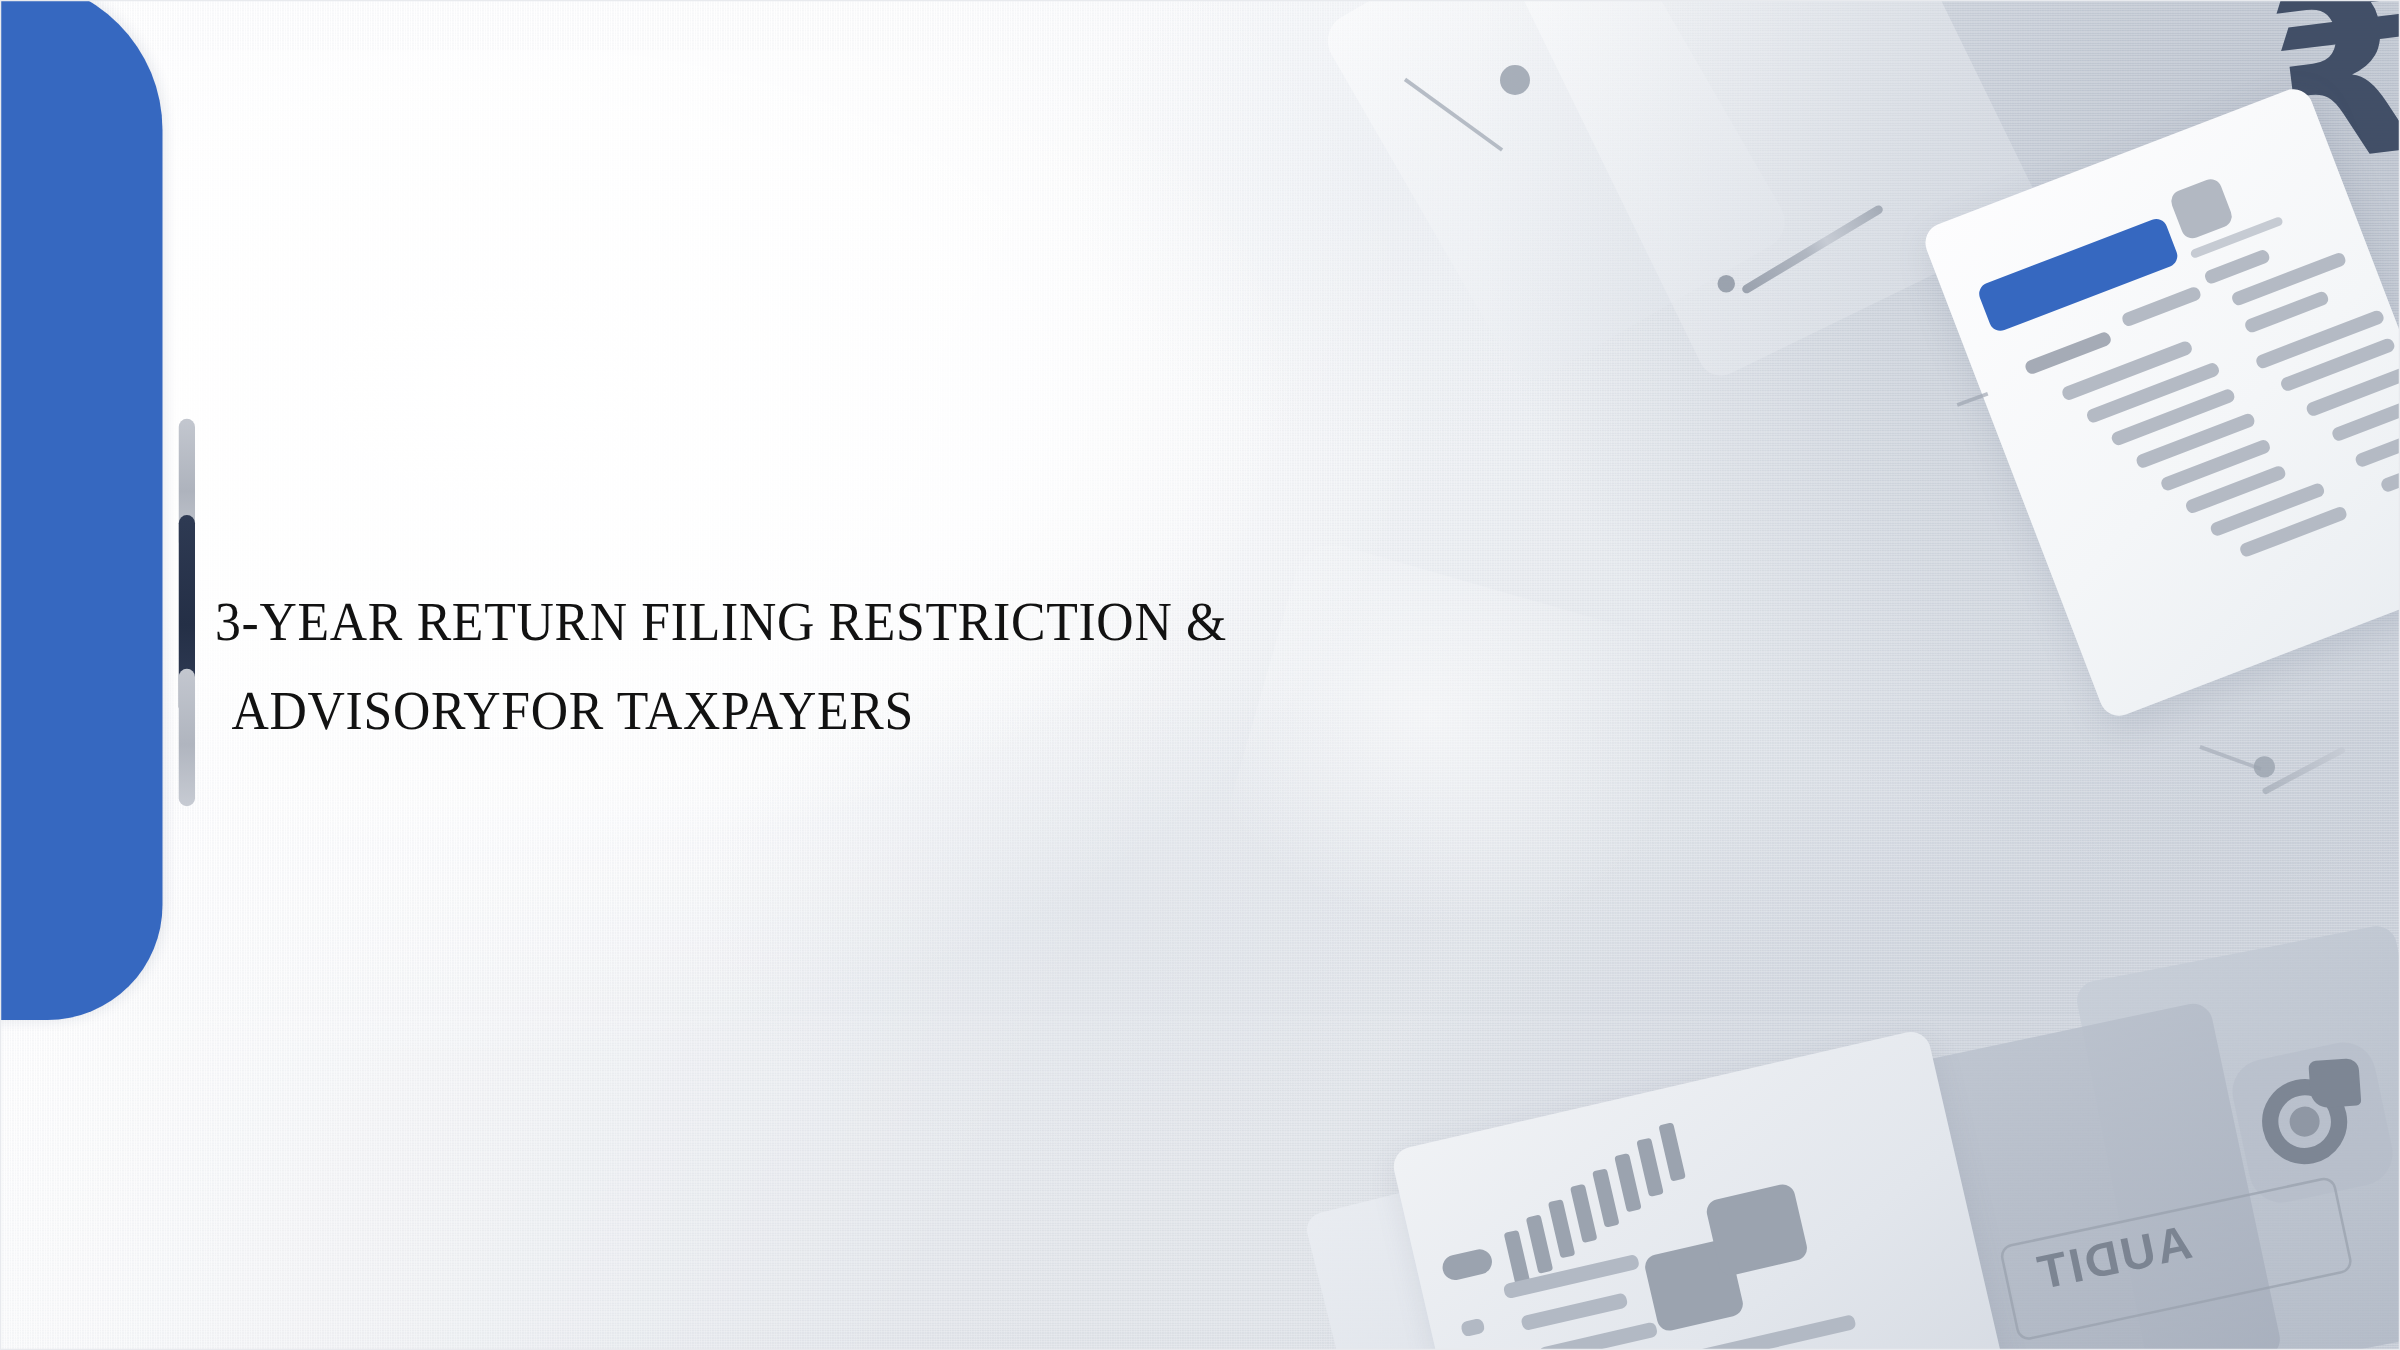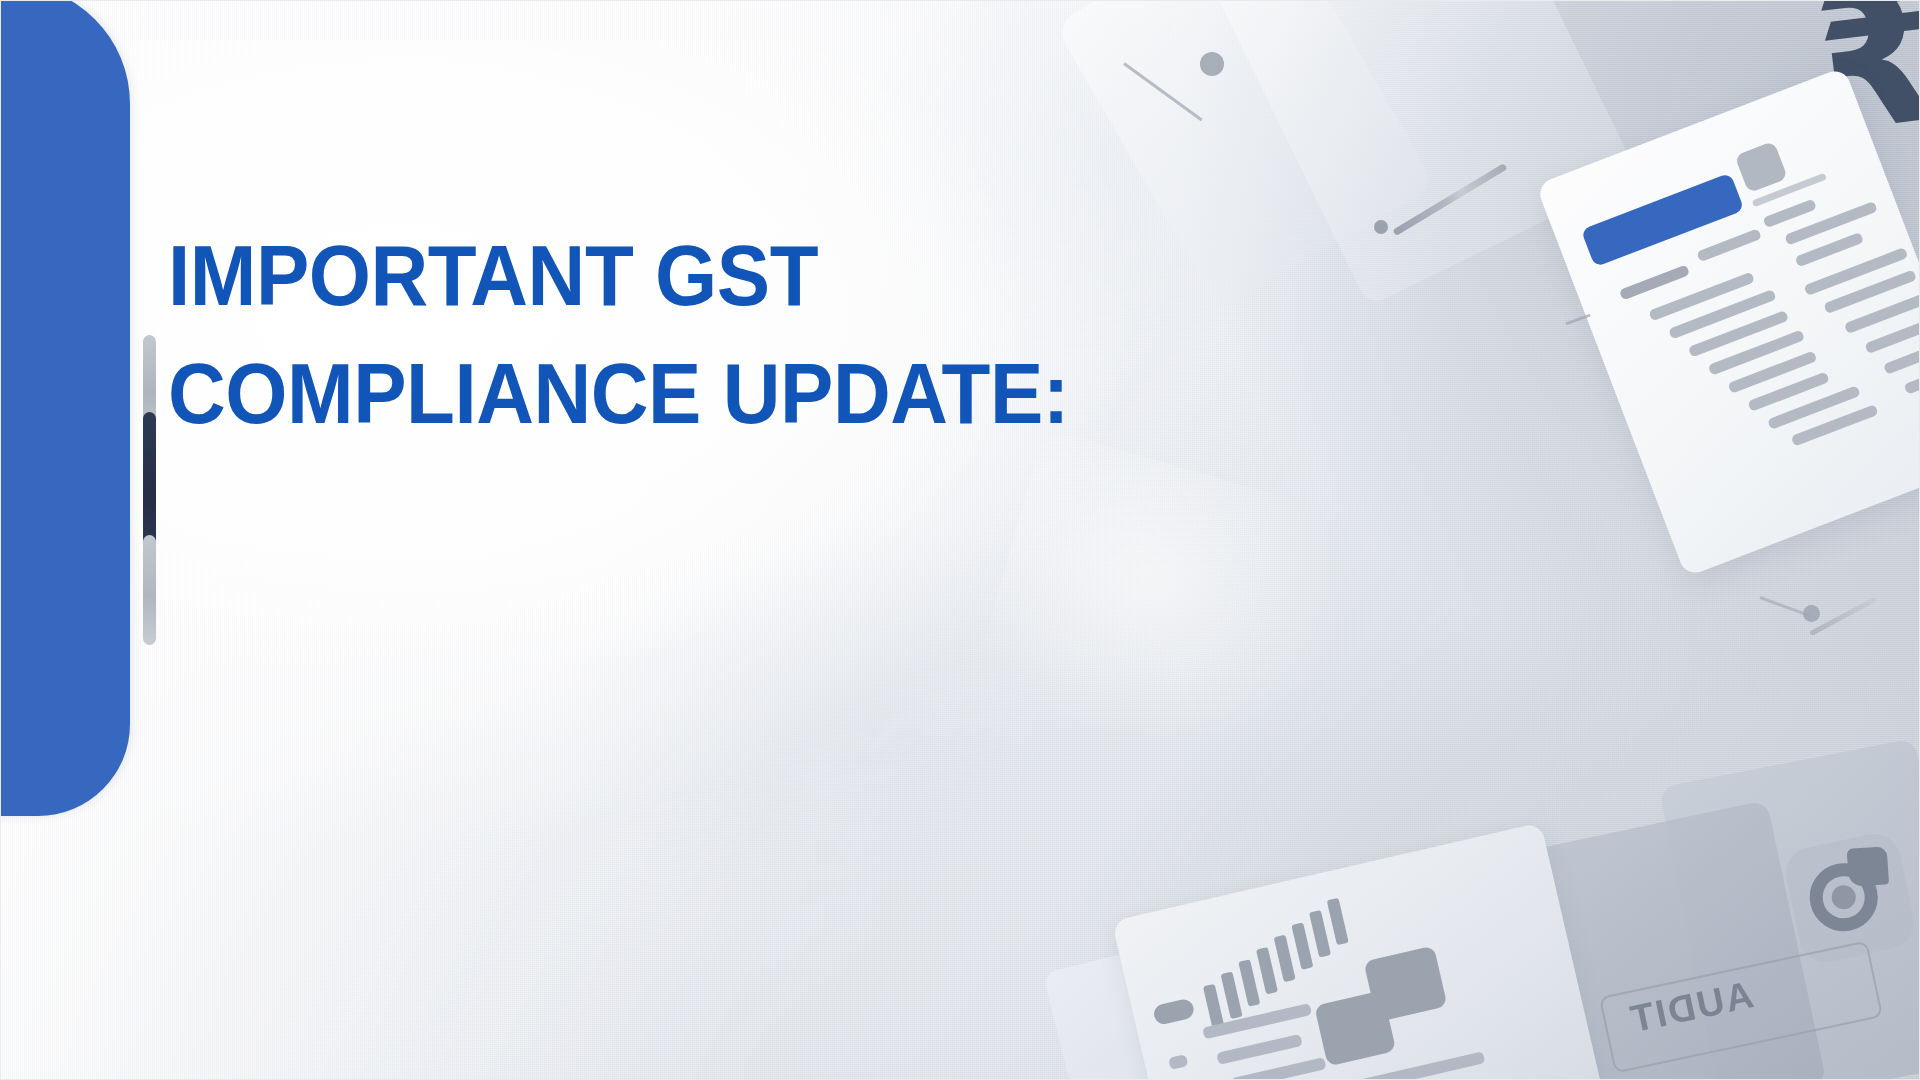--- a/index.html
+++ b/index.html
@@ -474,20 +474,20 @@
   <div class="deco audit-text">AUDIT</div>
 
   <div class="title-wash"></div>
 
   <div class="blue-panel"></div>
 
   <div class="pill pill-top"></div>
   <div class="pill pill-mid"></div>
   <div class="pill pill-bottom"></div>
 
-  <div class="title-block">
-    <div class="title-line">IMPORTANT GST</div>
-    <div class="title-line">COMPLIANCE UPDATE:</div>
+
+  <div class="subtitle-block">
+    <div class="subtitle-line">3-YEAR RETURN FILING RESTRICTION &amp;</div>
+    <div class="subtitle-line indent">ADVISORYFOR TAXPAYERS</div>
   </div>
-
 
   <div class="frame"></div>
 </div>
 
 </body></html>

